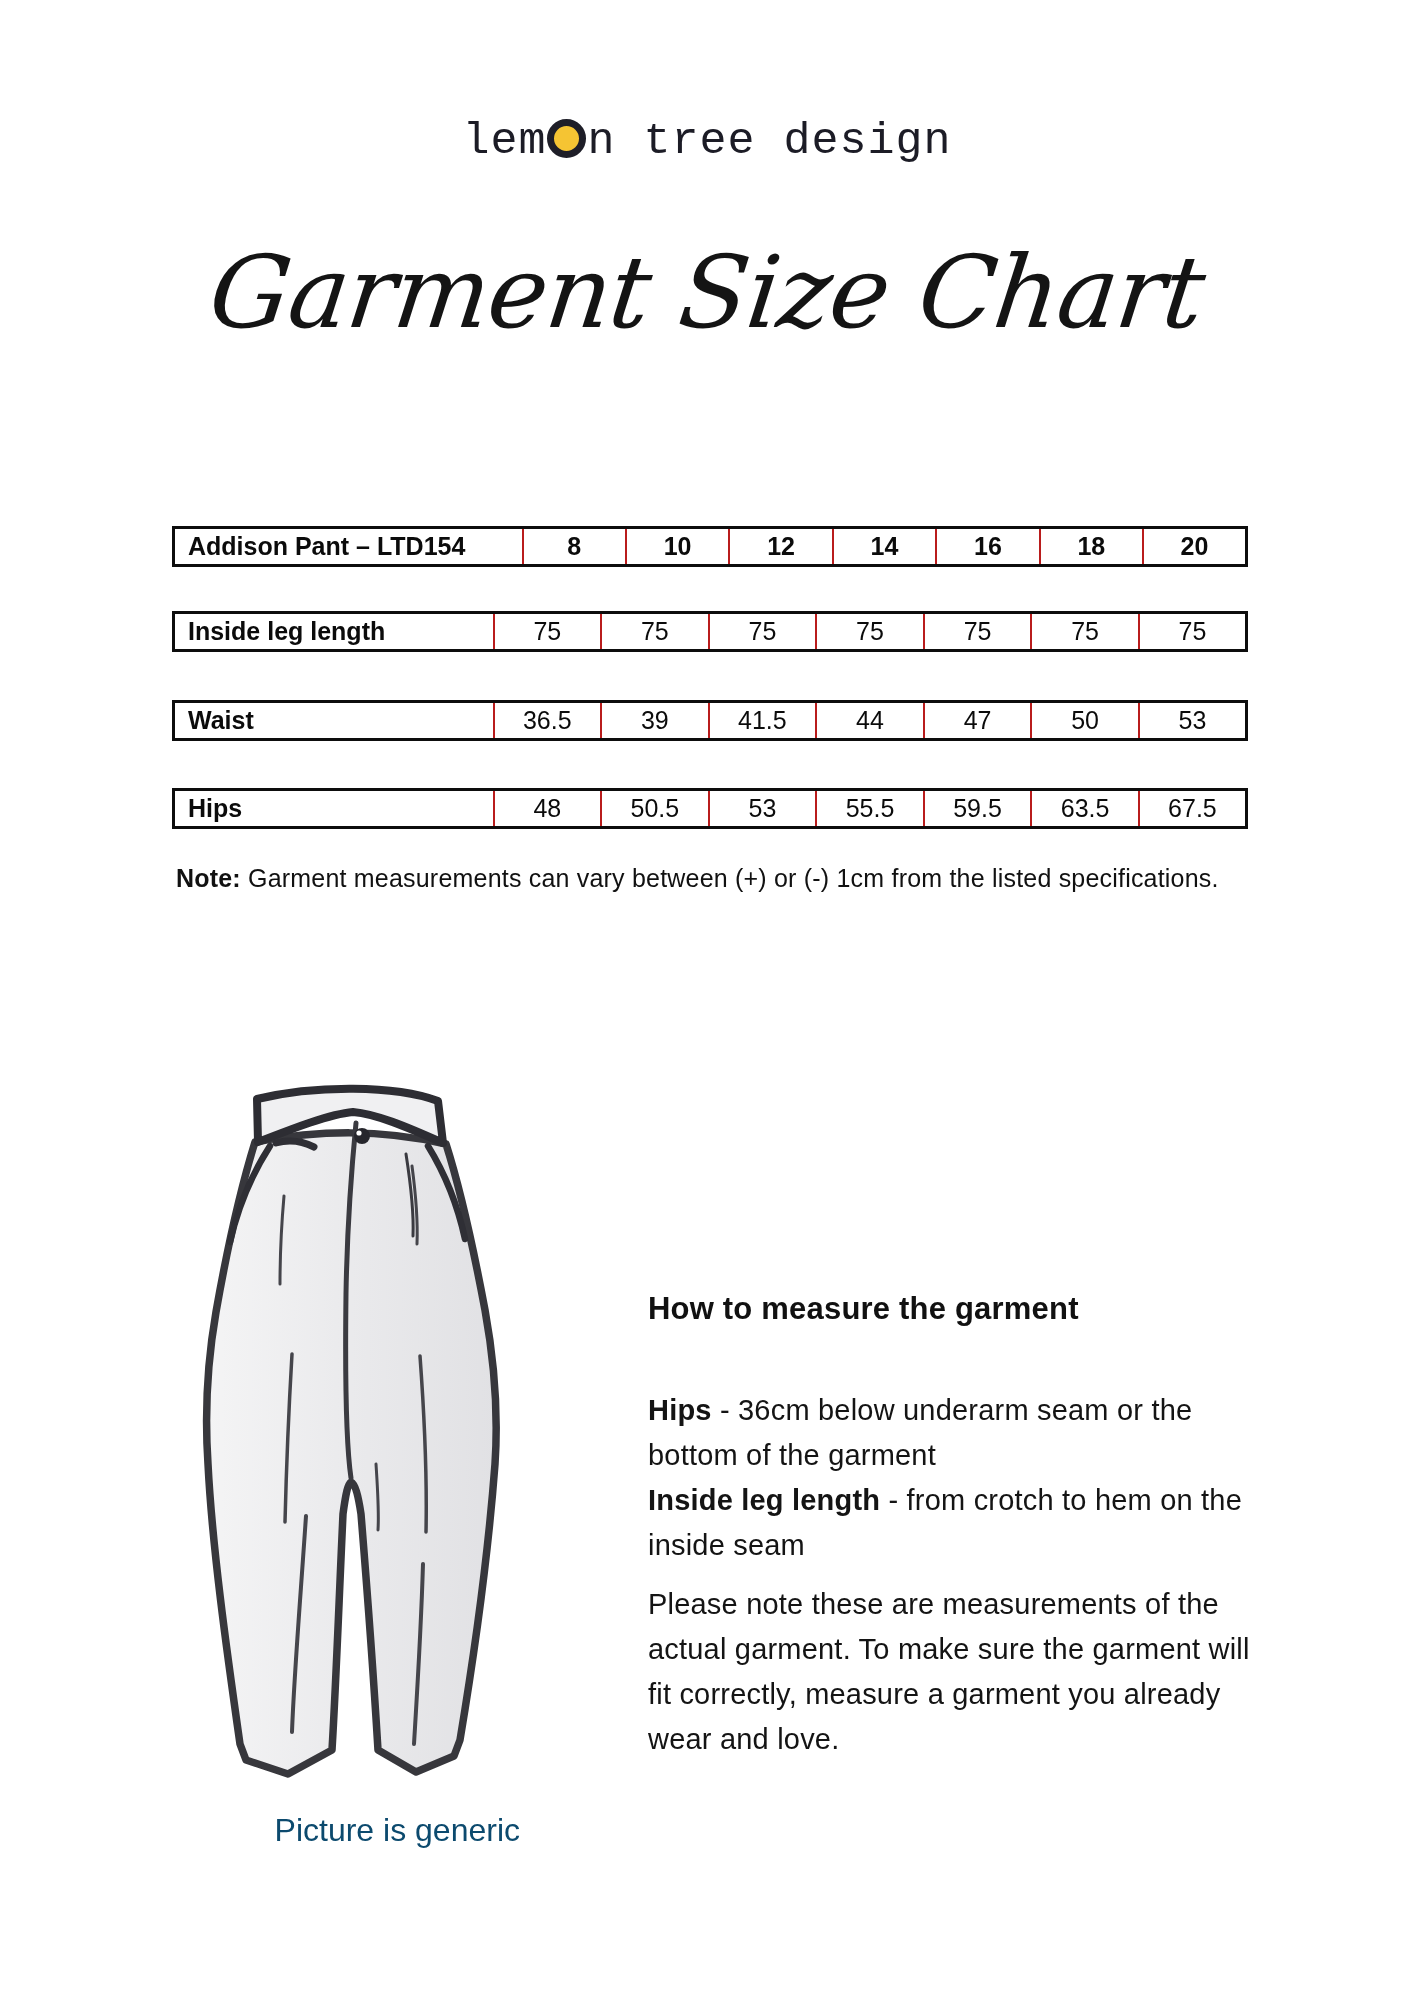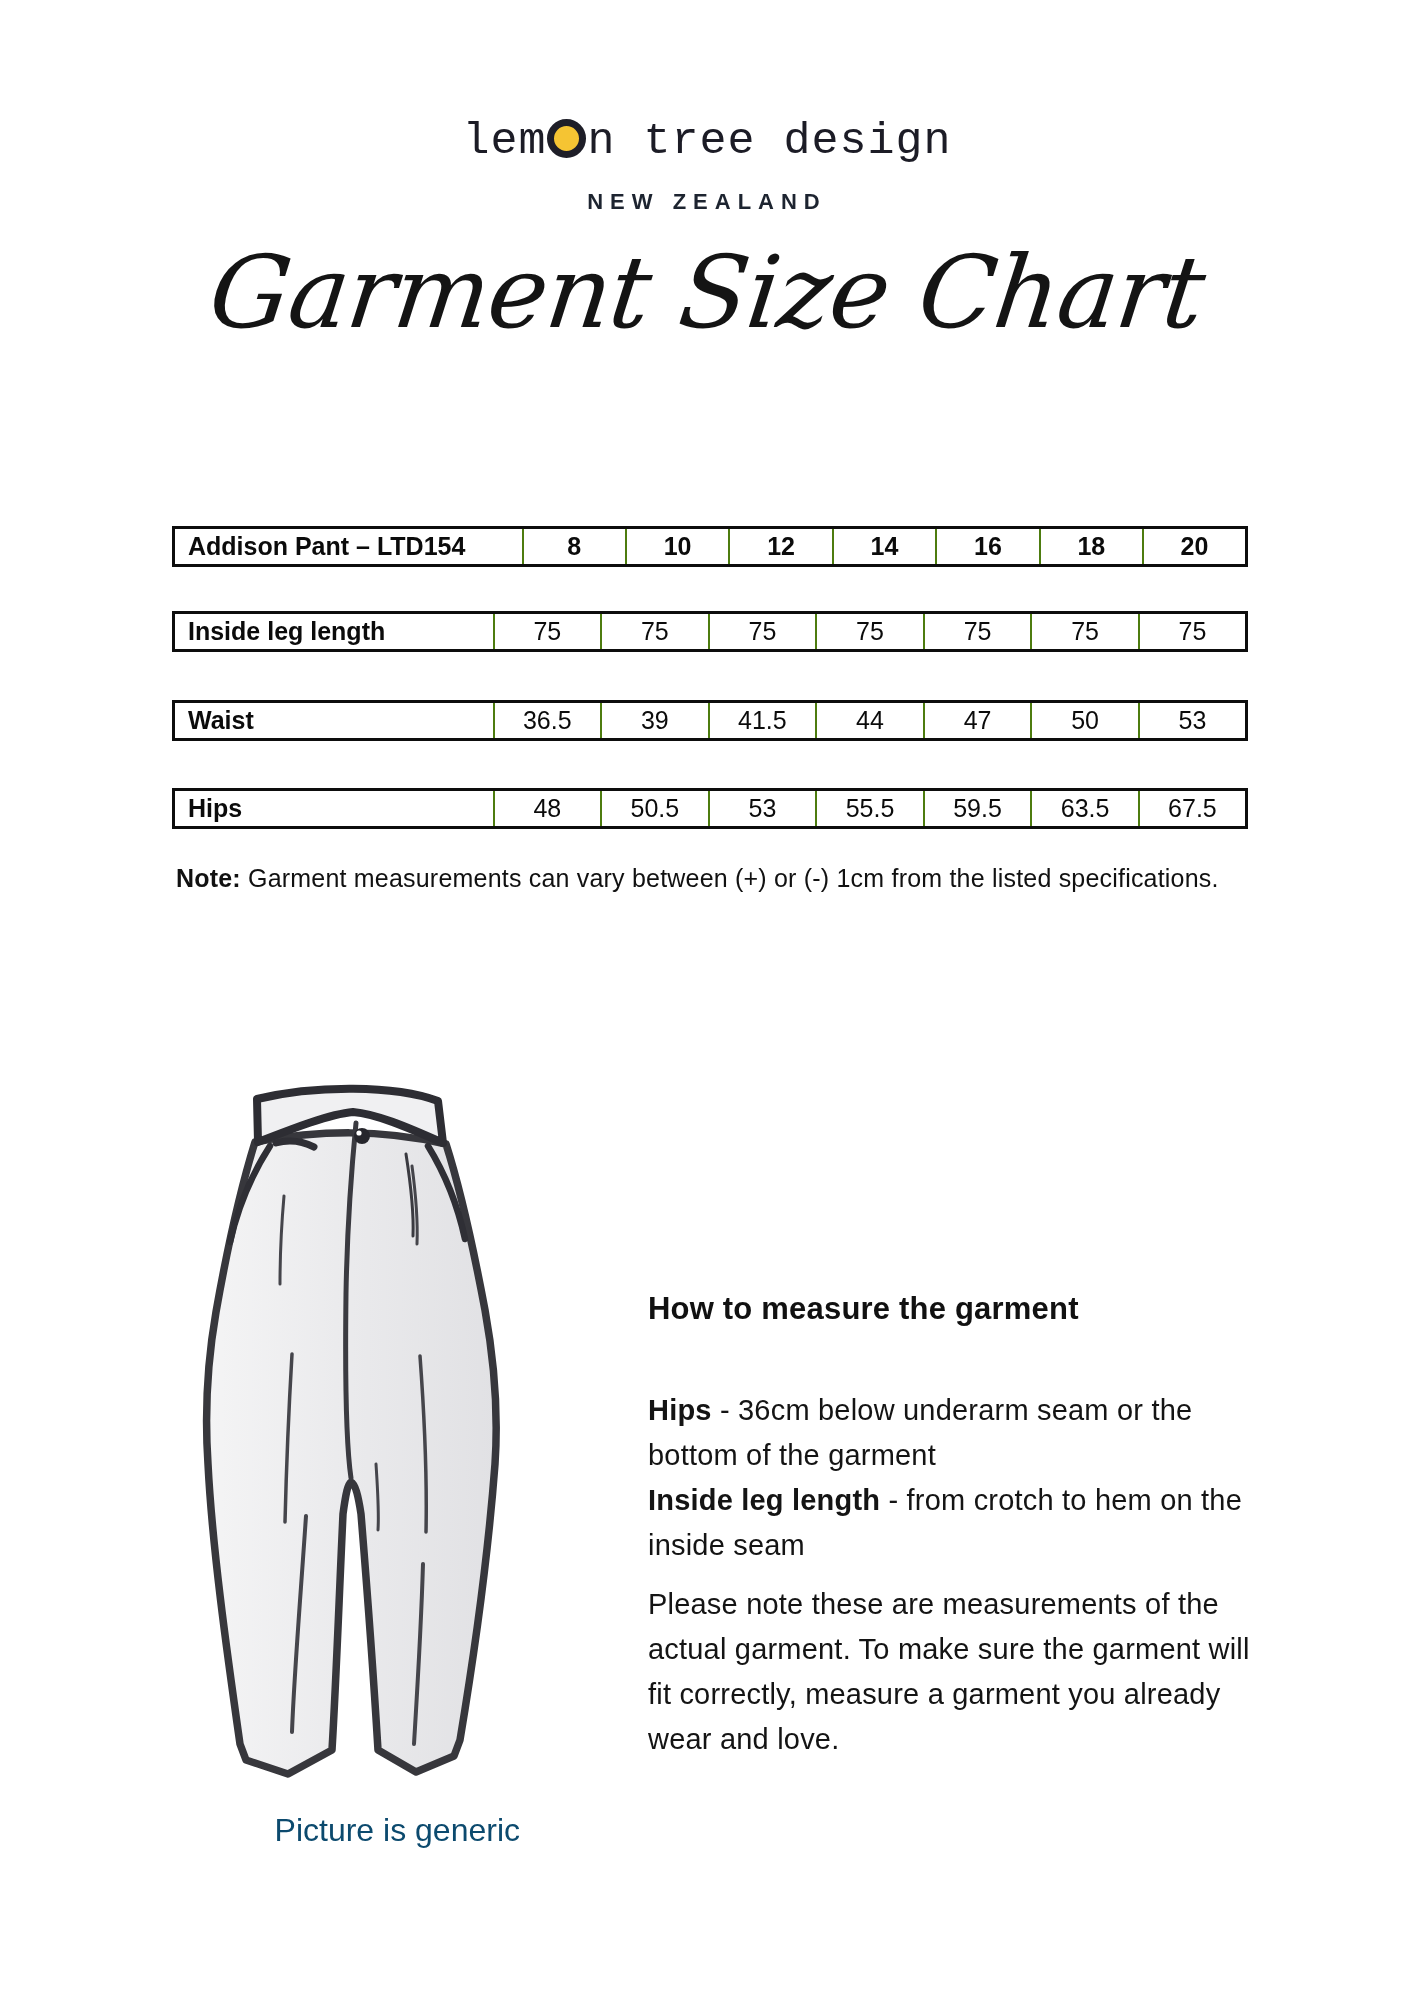--- a/index.html
+++ b/index.html
@@ -29,21 +29,21 @@
     font-size:100px;color:#141414;letter-spacing:-1px;transform:skewX(-7deg);
     white-space:nowrap;
   }
 
   
   .sizetable{
     position:absolute;left:172px;width:1076px;border-collapse:collapse;
     table-layout:fixed;border:3px solid #0d0d0d;
   }
   .sizetable td{
-    border:2px solid #4d7c0f;height:35px;text-align:center;
+    border:2px solid #b91c1c;height:35px;text-align:center;
     font-size:25px;padding:0;color:#0b0b0b;vertical-align:middle;
   }
   .sizetable td.lbl{text-align:left;padding-left:13px;font-weight:700;}
   .t-header td{font-weight:700;}
   .t-header col.col-label{width:349px;}
   .t-data  col.col-label{width:320px;}
   .t-header{top:526px;}
   .row-ill{top:611px;}
   .row-waist{top:700px;}
   .row-hips{top:788px;}
@@ -76,21 +76,20 @@
   .howto b{font-weight:700;}
 </style>
 </head>
 <body>
 
 <div class="page">
 
   <div class="logo">
     <span>lem</span><span class="lemon-o"></span><span>n tree design</span>
   </div>
-  <div class="country">NEW ZEALAND</div>
 
   <div class="script-title">Garment Size Chart</div>
 
   <table class="sizetable t-header">
     <colgroup>
         <col class="col-label">
         <col>
         <col>
         <col>
         <col>

